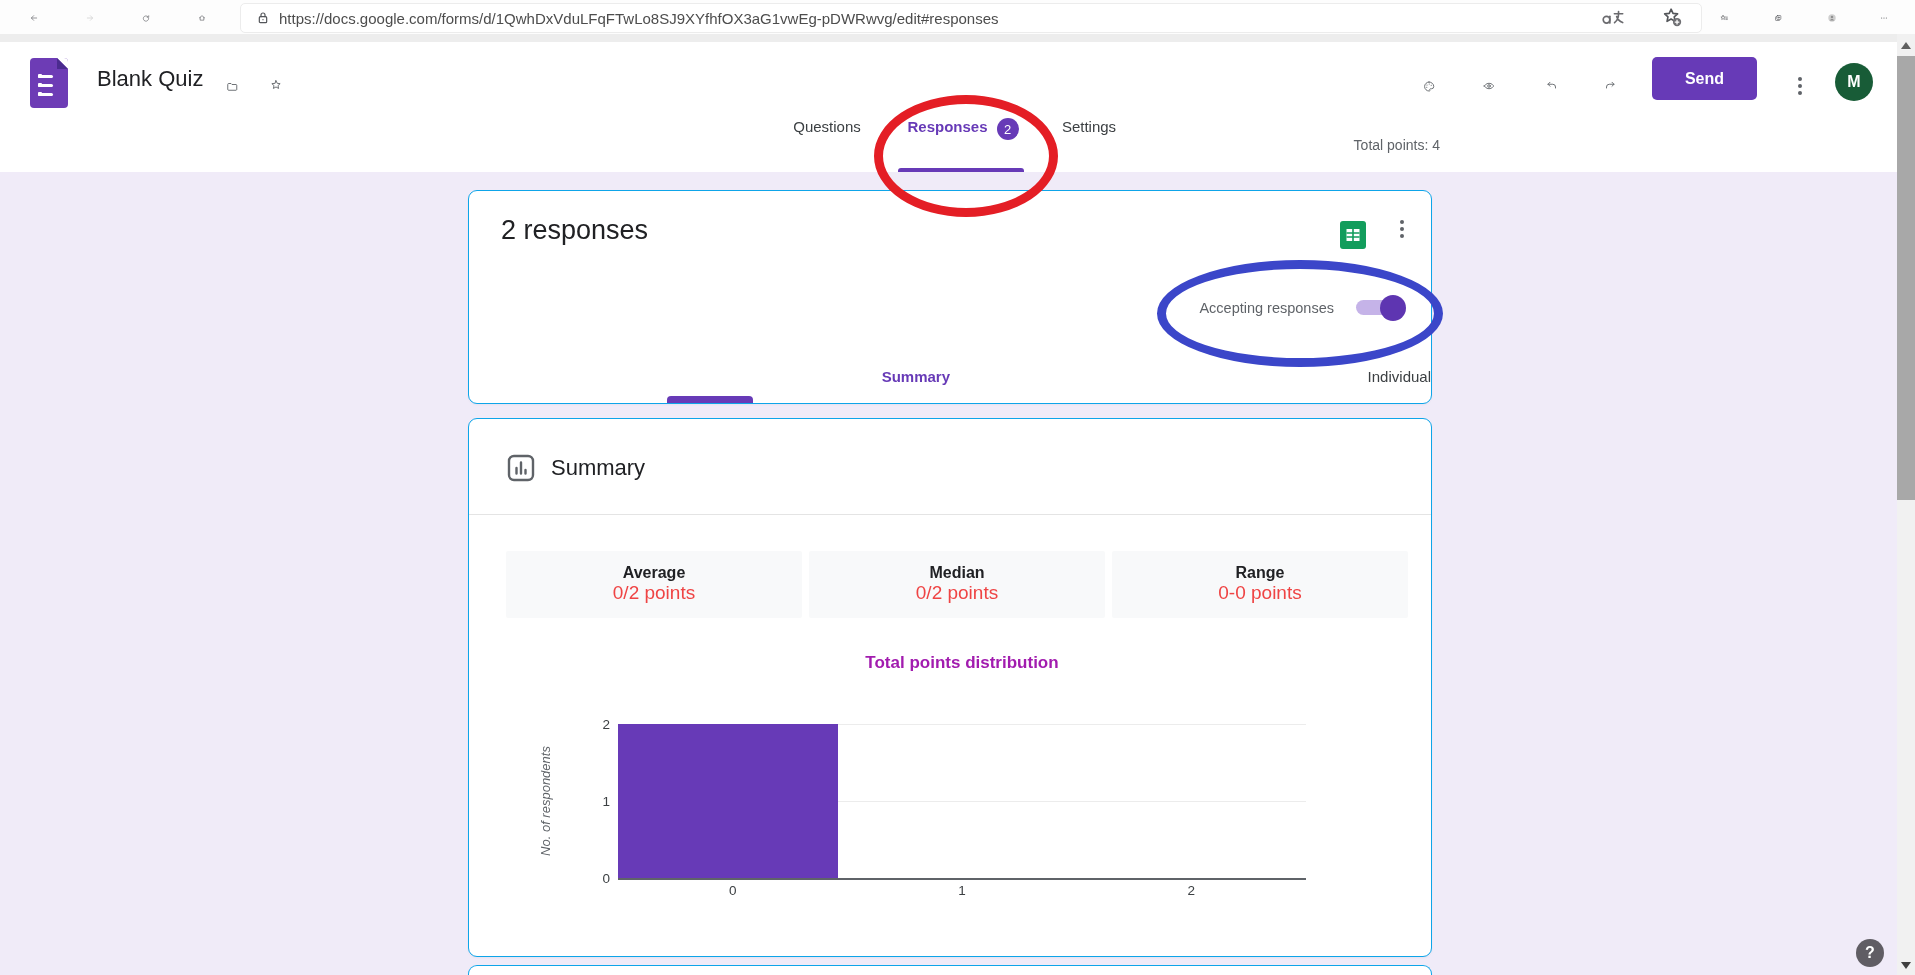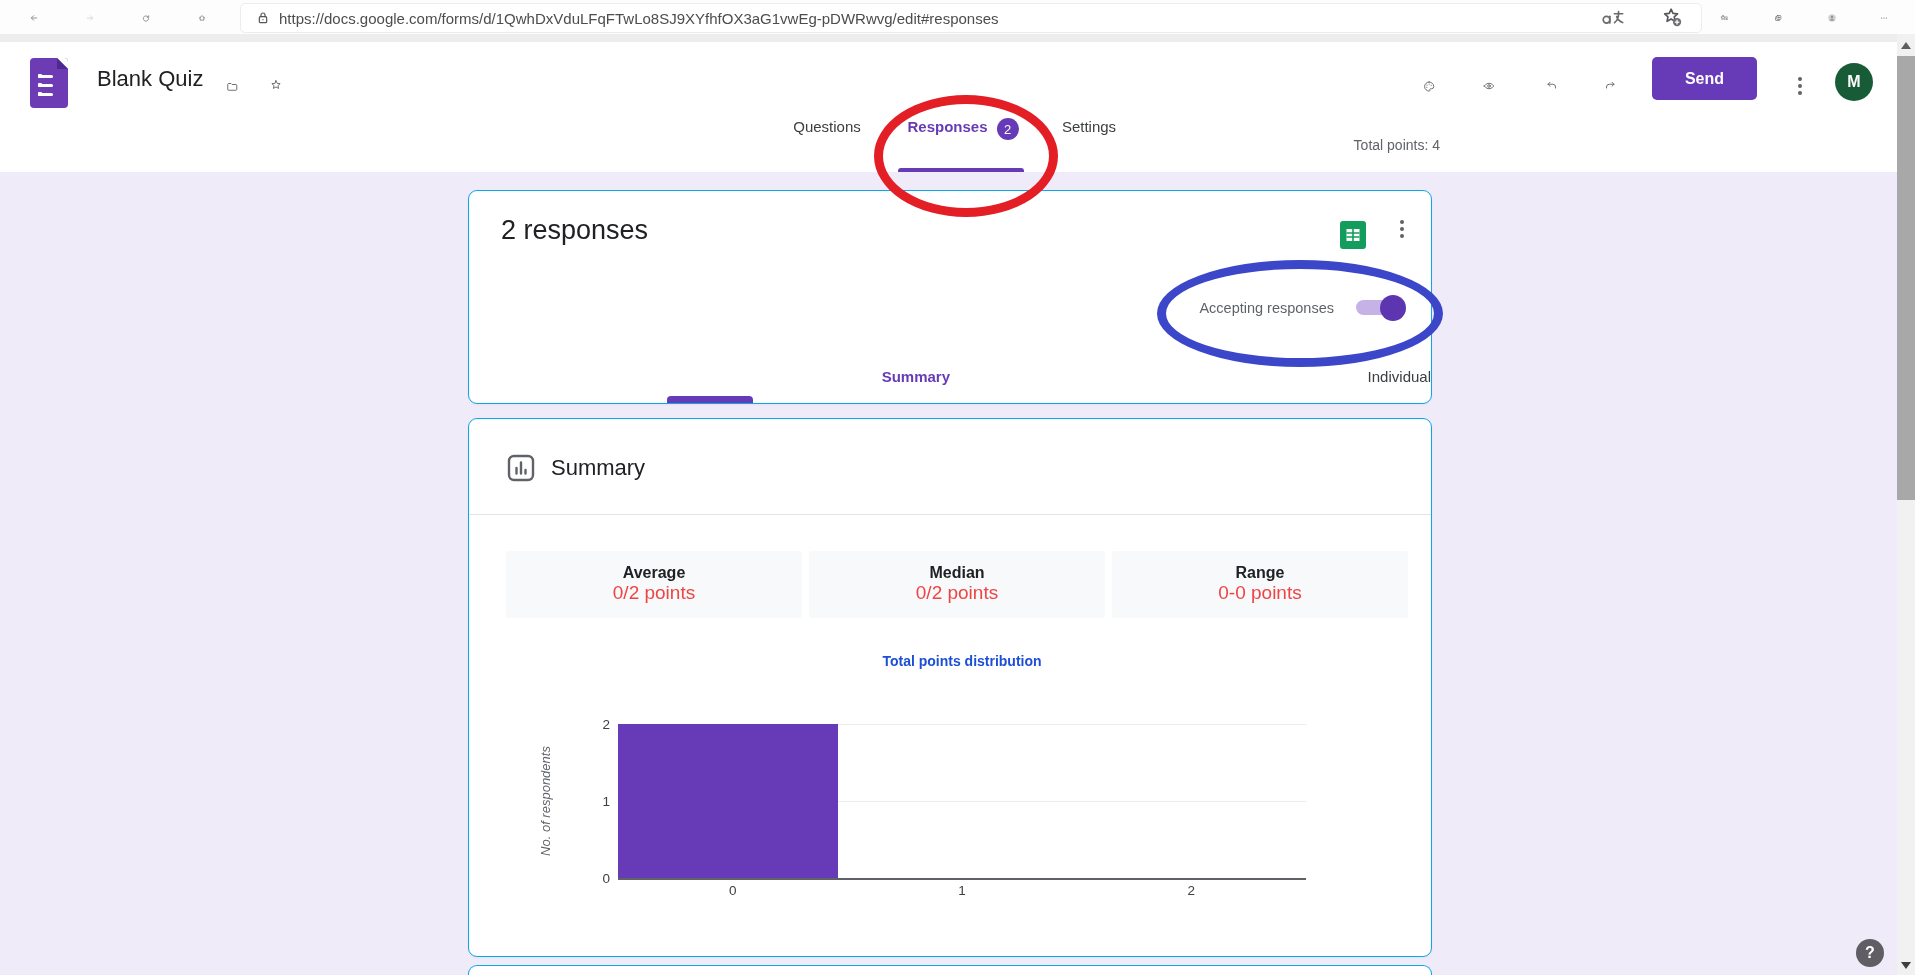--- a/index.html
+++ b/index.html
@@ -61,21 +61,21 @@
 
   
   .insights-icon{position:absolute;left:37px;top:34px;}
   .insights-title{position:absolute;left:82px;top:36px;font-size:22px;color:#202124;}
   .divider{position:absolute;left:0;top:95px;width:962px;height:1px;background:#e4e4e4;}
   .stat{position:absolute;top:132px;width:296px;height:67px;background:#f8f9fa;border-radius:2px;text-align:center;}
   .stat .lbl{margin-top:13px;font-size:16px;font-weight:bold;color:#202124;}
   .stat .val{font-size:19px;color:#ef4444;}
 
   
-  .chart-title{position:absolute;left:149px;top:234px;width:688px;text-align:center;font-size:14px;font-weight:bold;color:#1d4ed8;}
+  .chart-title{position:absolute;left:149px;top:234px;width:688px;text-align:center;font-size:17px;font-weight:bold;color:#a21caf;}
   .chart-plot{position:absolute;left:149px;top:305px;width:688px;height:154px;border-bottom:2px solid #5f6368;}
   .gridline{position:absolute;left:0;width:100%;height:1px;background:#ececec;}
   .bar{position:absolute;bottom:0;}
   .chart-yaxis{position:absolute;left:103px;top:305px;width:38px;height:154px;}
   .ytick{position:absolute;right:0;transform:translateY(-50%);font-size:13.5px;color:#3c4043;}
   .chart-xaxis{position:absolute;left:149px;top:464px;width:688px;height:18px;}
   .xtick{position:absolute;transform:translateX(-50%);font-size:13.5px;color:#3c4043;}
   .ylabel{position:absolute;left:76px;top:382px;transform:translate(-50%,-50%) rotate(-90deg);font-size:13px;font-style:italic;color:#5f6368;white-space:nowrap;}
   .xlabel{position:absolute;left:149px;top:486px;width:688px;text-align:center;font-size:13.5px;font-style:italic;color:#5f6368;}
 

